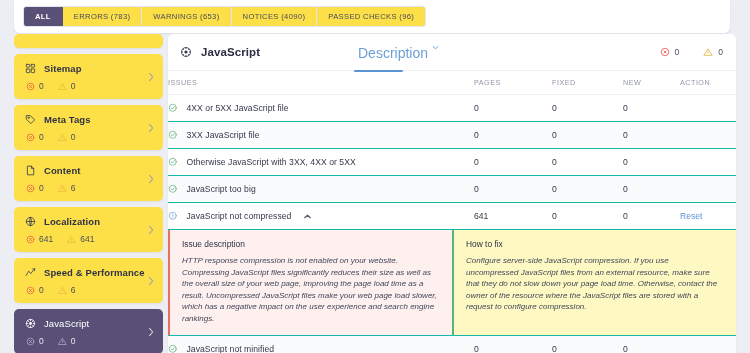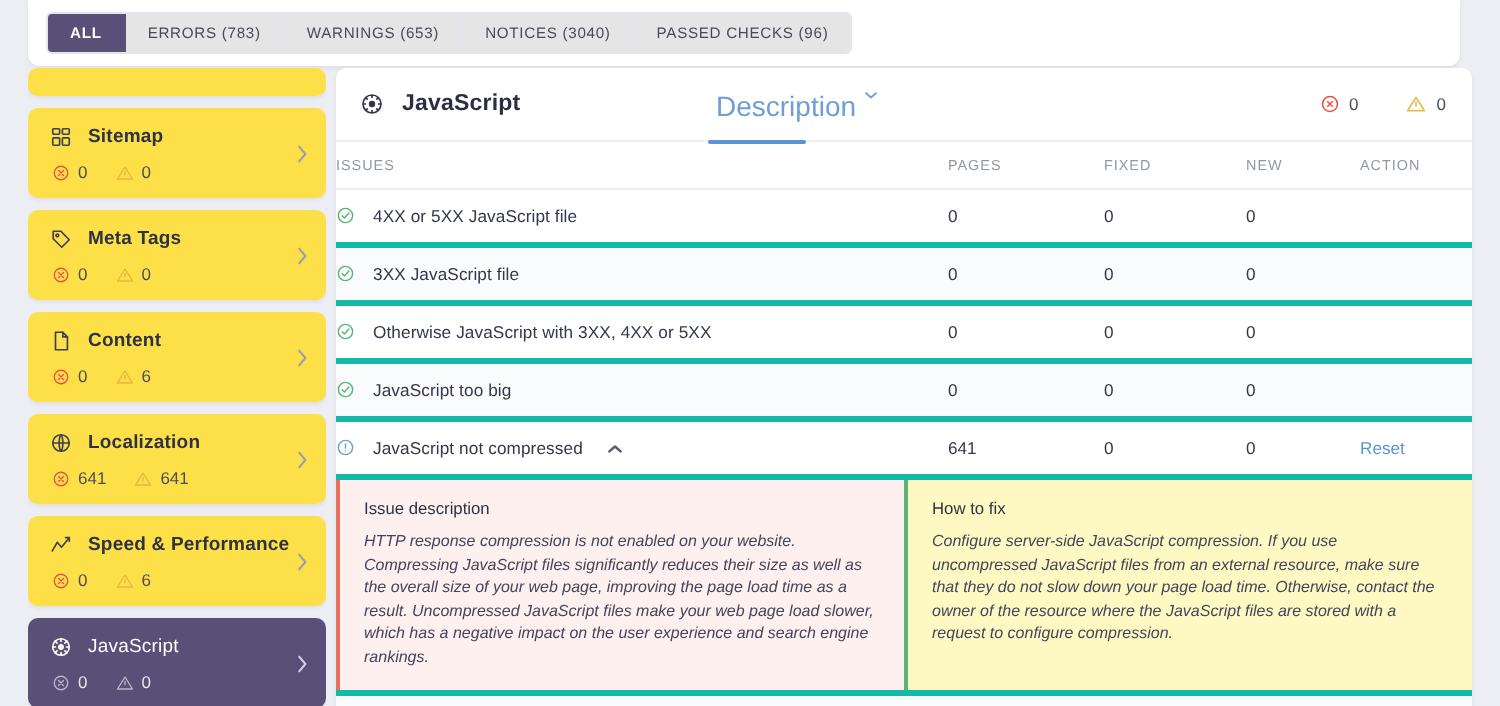--- a/index.html
+++ b/index.html
@@ -25,21 +25,21 @@
     margin-left: 9px; height: 21px;
     border: 1px solid #e3e5ec; border-radius: 3px;
     overflow: hidden; background: #fff;
   }
   .tab {
     display: flex; align-items: center; justify-content: center;
     padding: 0 11px;
     font-size: 7.6px; letter-spacing: .35px;
     color: #474a5a; white-space: nowrap;
     border-right: 1px solid #e3e5ec;
-    background: #e5e5e5; cursor: pointer;
+    background: #fde047; cursor: pointer;
   }
   .tab:last-child { border-right: none; }
   .tab.active {
     background: #585076; color: #fff; font-weight: bold;
     border-right-color: #585076;
   }
 
   
   .sidebar {
     position: absolute; left: 14px; top: 34px;
@@ -110,21 +110,21 @@
     background: #fff;
   }
   th.c-issues { padding-left: 14px; width: 306px; margin-left: 25px; }
   th.c-pages  { width: 78px; }
   th.c-fixed  { width: 71px; }
   th.c-new    { width: 57px; }
   th.c-action { width: 56px; }
 
   table.issues td {
     font-size: 8.6px; color: #34374a;
-    padding: 8px 0; border-bottom: 3px solid #14b8a6;
+    padding: 8px 0; border-bottom: 1px solid #14b8a6;
     vertical-align: middle;
   }
   tr.alt td { background: #fafbfd; }
   td.c-issues { padding-left: 14px; }
   td.c-issues .cellflex { display: flex; align-items: center; gap: 9px; }
   td.c-issues svg.rowico { width: 9.5px; height: 9.5px; flex: 0 0 9.5px; display:block; }
   .issue-name { letter-spacing: .05px; }
   .caret-up { width: 7px; height: 5px; color: #5b5e70; margin-left: 4px; }
   .num { color: #3a3d4e; }
   .reset-link { color: #5b93d6; font-size: 8.6px; cursor: pointer; }
@@ -144,21 +144,21 @@
 </head>
 <body>
 
 <div class="app">
 
   <div class="tabbar-wrap">
     <div class="tabbar" id="tabbar">
         <div class="tab active">ALL</div>
         <div class="tab">ERRORS (783)</div>
         <div class="tab">WARNINGS (653)</div>
-        <div class="tab">NOTICES (3040)</div>
+        <div class="tab">NOTICES (4090)</div>
         <div class="tab">PASSED CHECKS (96)</div>
       </div>
   </div>
 
   <div class="sidebar">
     <div class="side-card stub"></div>
     <div id="sidebar-list">
         <div class="side-card">
           <div class="side-row1">
             <svg viewBox="0 0 24 24" fill="none" stroke="currentColor" stroke-width="1.8" stroke-linecap="round" stroke-linejoin="round" class="side-ico">

